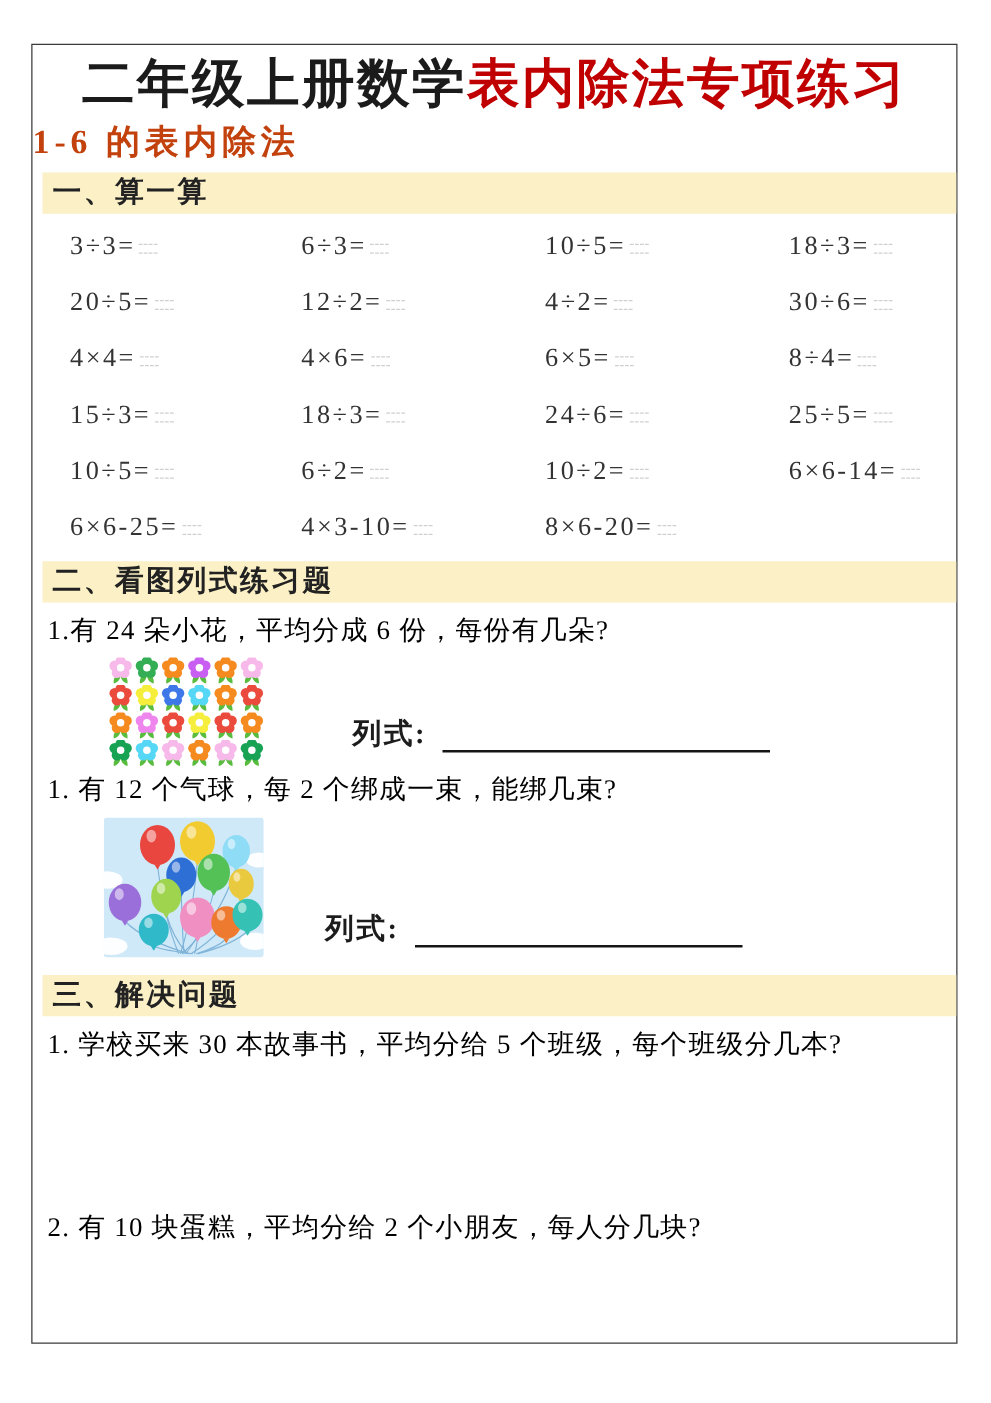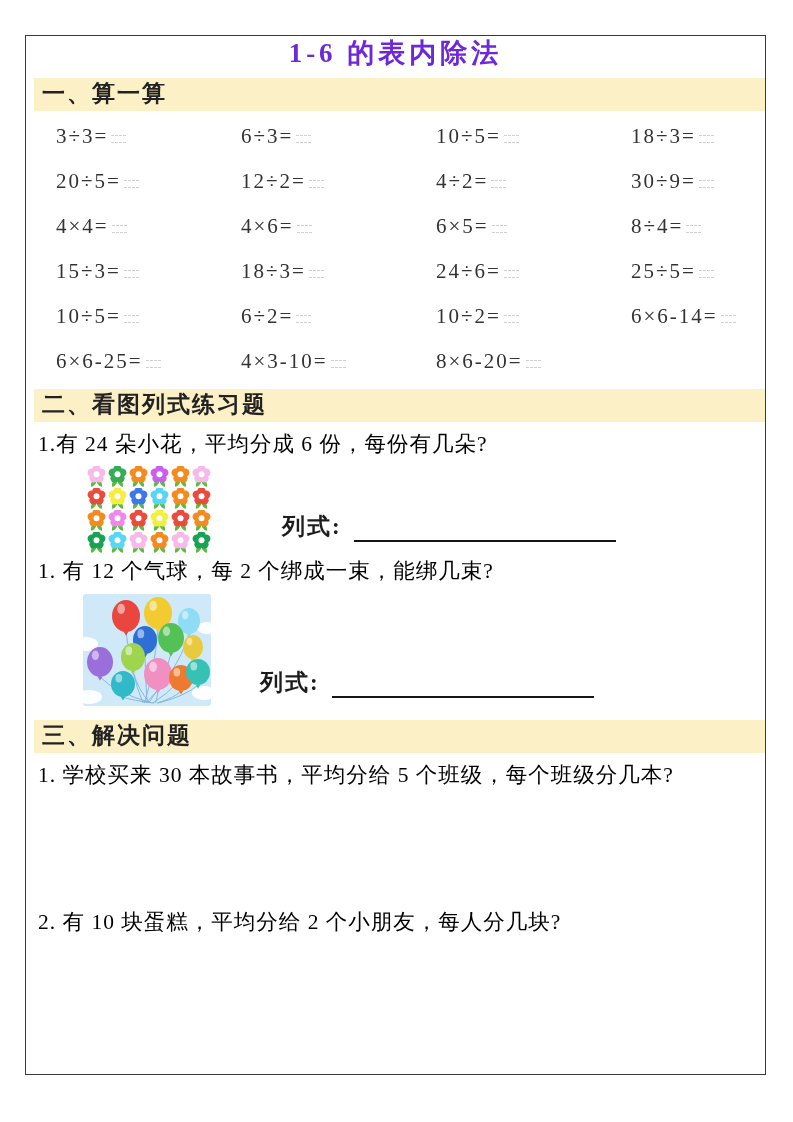--- a/index.html
+++ b/index.html
@@ -11,22 +11,22 @@
     position:absolute;left:25px;top:35px;width:741px;height:1040px;
     border:1.5px solid #3a3a3a;box-sizing:border-box;background:#fff;
   }
   .title{
     margin:4px 0 0 0;text-align:center;font-size:42px;line-height:56px;
     font-weight:bold;letter-spacing:2px;white-space:nowrap;
   }
   .t-black{color:#1b1b1b;}
   .t-red{color:#c00000;}
   .subtitle{
-    margin:0;text-align:center;font-size:27px;line-height:34px;
-    font-weight:bold;color:#6d28d9;letter-spacing:4px;
+    margin:0;font-size:27px;line-height:34px;
+    font-weight:bold;color:#c2410c;letter-spacing:4px;
   }
   .band{
     background:#fbf0c6;height:33px;margin:8px 0 0 8px;
     display:flex;font-size:23px;font-weight:bold;
     padding-left:8px;letter-spacing:2px;color:#222;
   }
   .band2{margin-top:5px;}
   .band3{margin-top:14px;}
   .calc-grid{
     margin:3px 0 0 30px;display:grid;
@@ -64,36 +64,37 @@
   .footer{
     position:absolute;left:0;top:1142px;width:793px;text-align:center;
     font-size:18px;letter-spacing:4px;color:#222;
   }
 </style>
 </head>
 <body>
 
 <div class="sheet">
 
+  <h1 class="title"><span class="t-black">二年级上册数学</span><span class="t-red">表内除法专项练习</span></h1>
 
   <h2 class="subtitle">1-6 的表内除法</h2>
 
   <div class="band">
     <span>一、算一算</span>
   </div>
 
   <div class="calc-grid" id="calc-grid">
       <div class="eq">3÷3=</div>
       <div class="eq">6÷3=</div>
       <div class="eq">10÷5=</div>
       <div class="eq">18÷3=</div>
       <div class="eq">20÷5=</div>
       <div class="eq">12÷2=</div>
       <div class="eq">4÷2=</div>
-      <div class="eq">30÷9=</div>
+      <div class="eq">30÷6=</div>
       <div class="eq">4×4=</div>
       <div class="eq">4×6=</div>
       <div class="eq">6×5=</div>
       <div class="eq">8÷4=</div>
       <div class="eq">15÷3=</div>
       <div class="eq">18÷3=</div>
       <div class="eq">24÷6=</div>
       <div class="eq">25÷5=</div>
       <div class="eq">10÷5=</div>
       <div class="eq">6÷2=</div>

